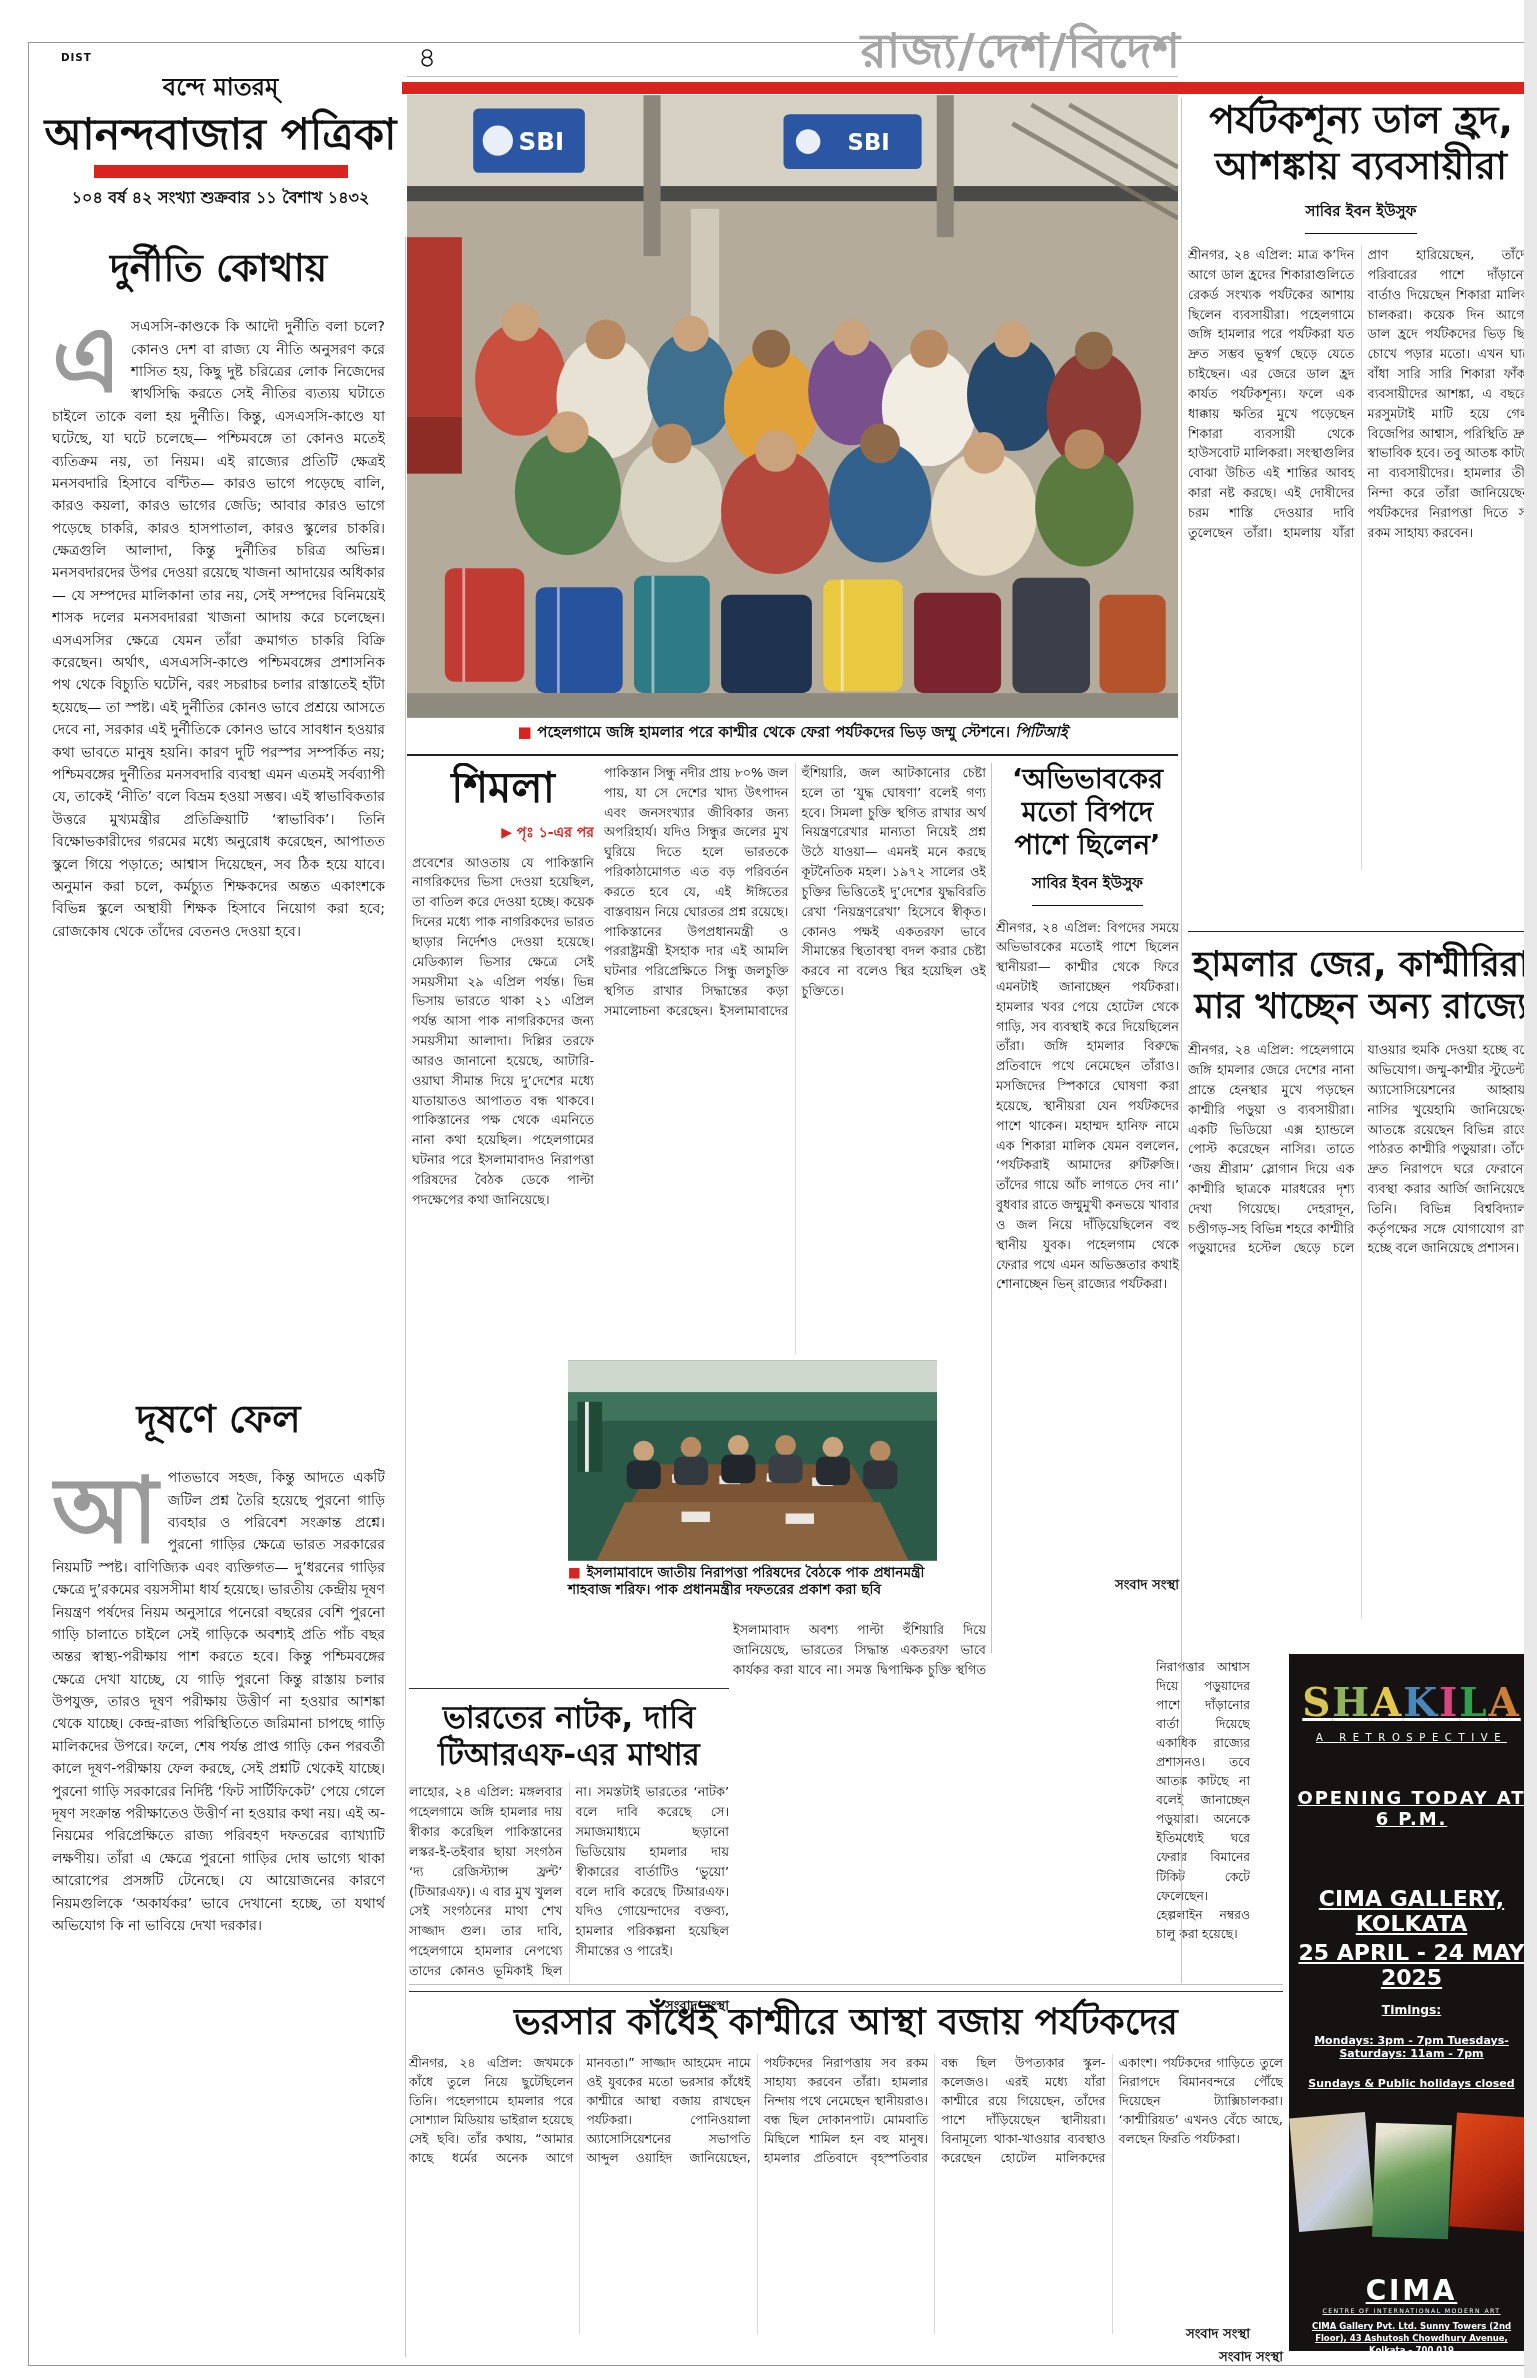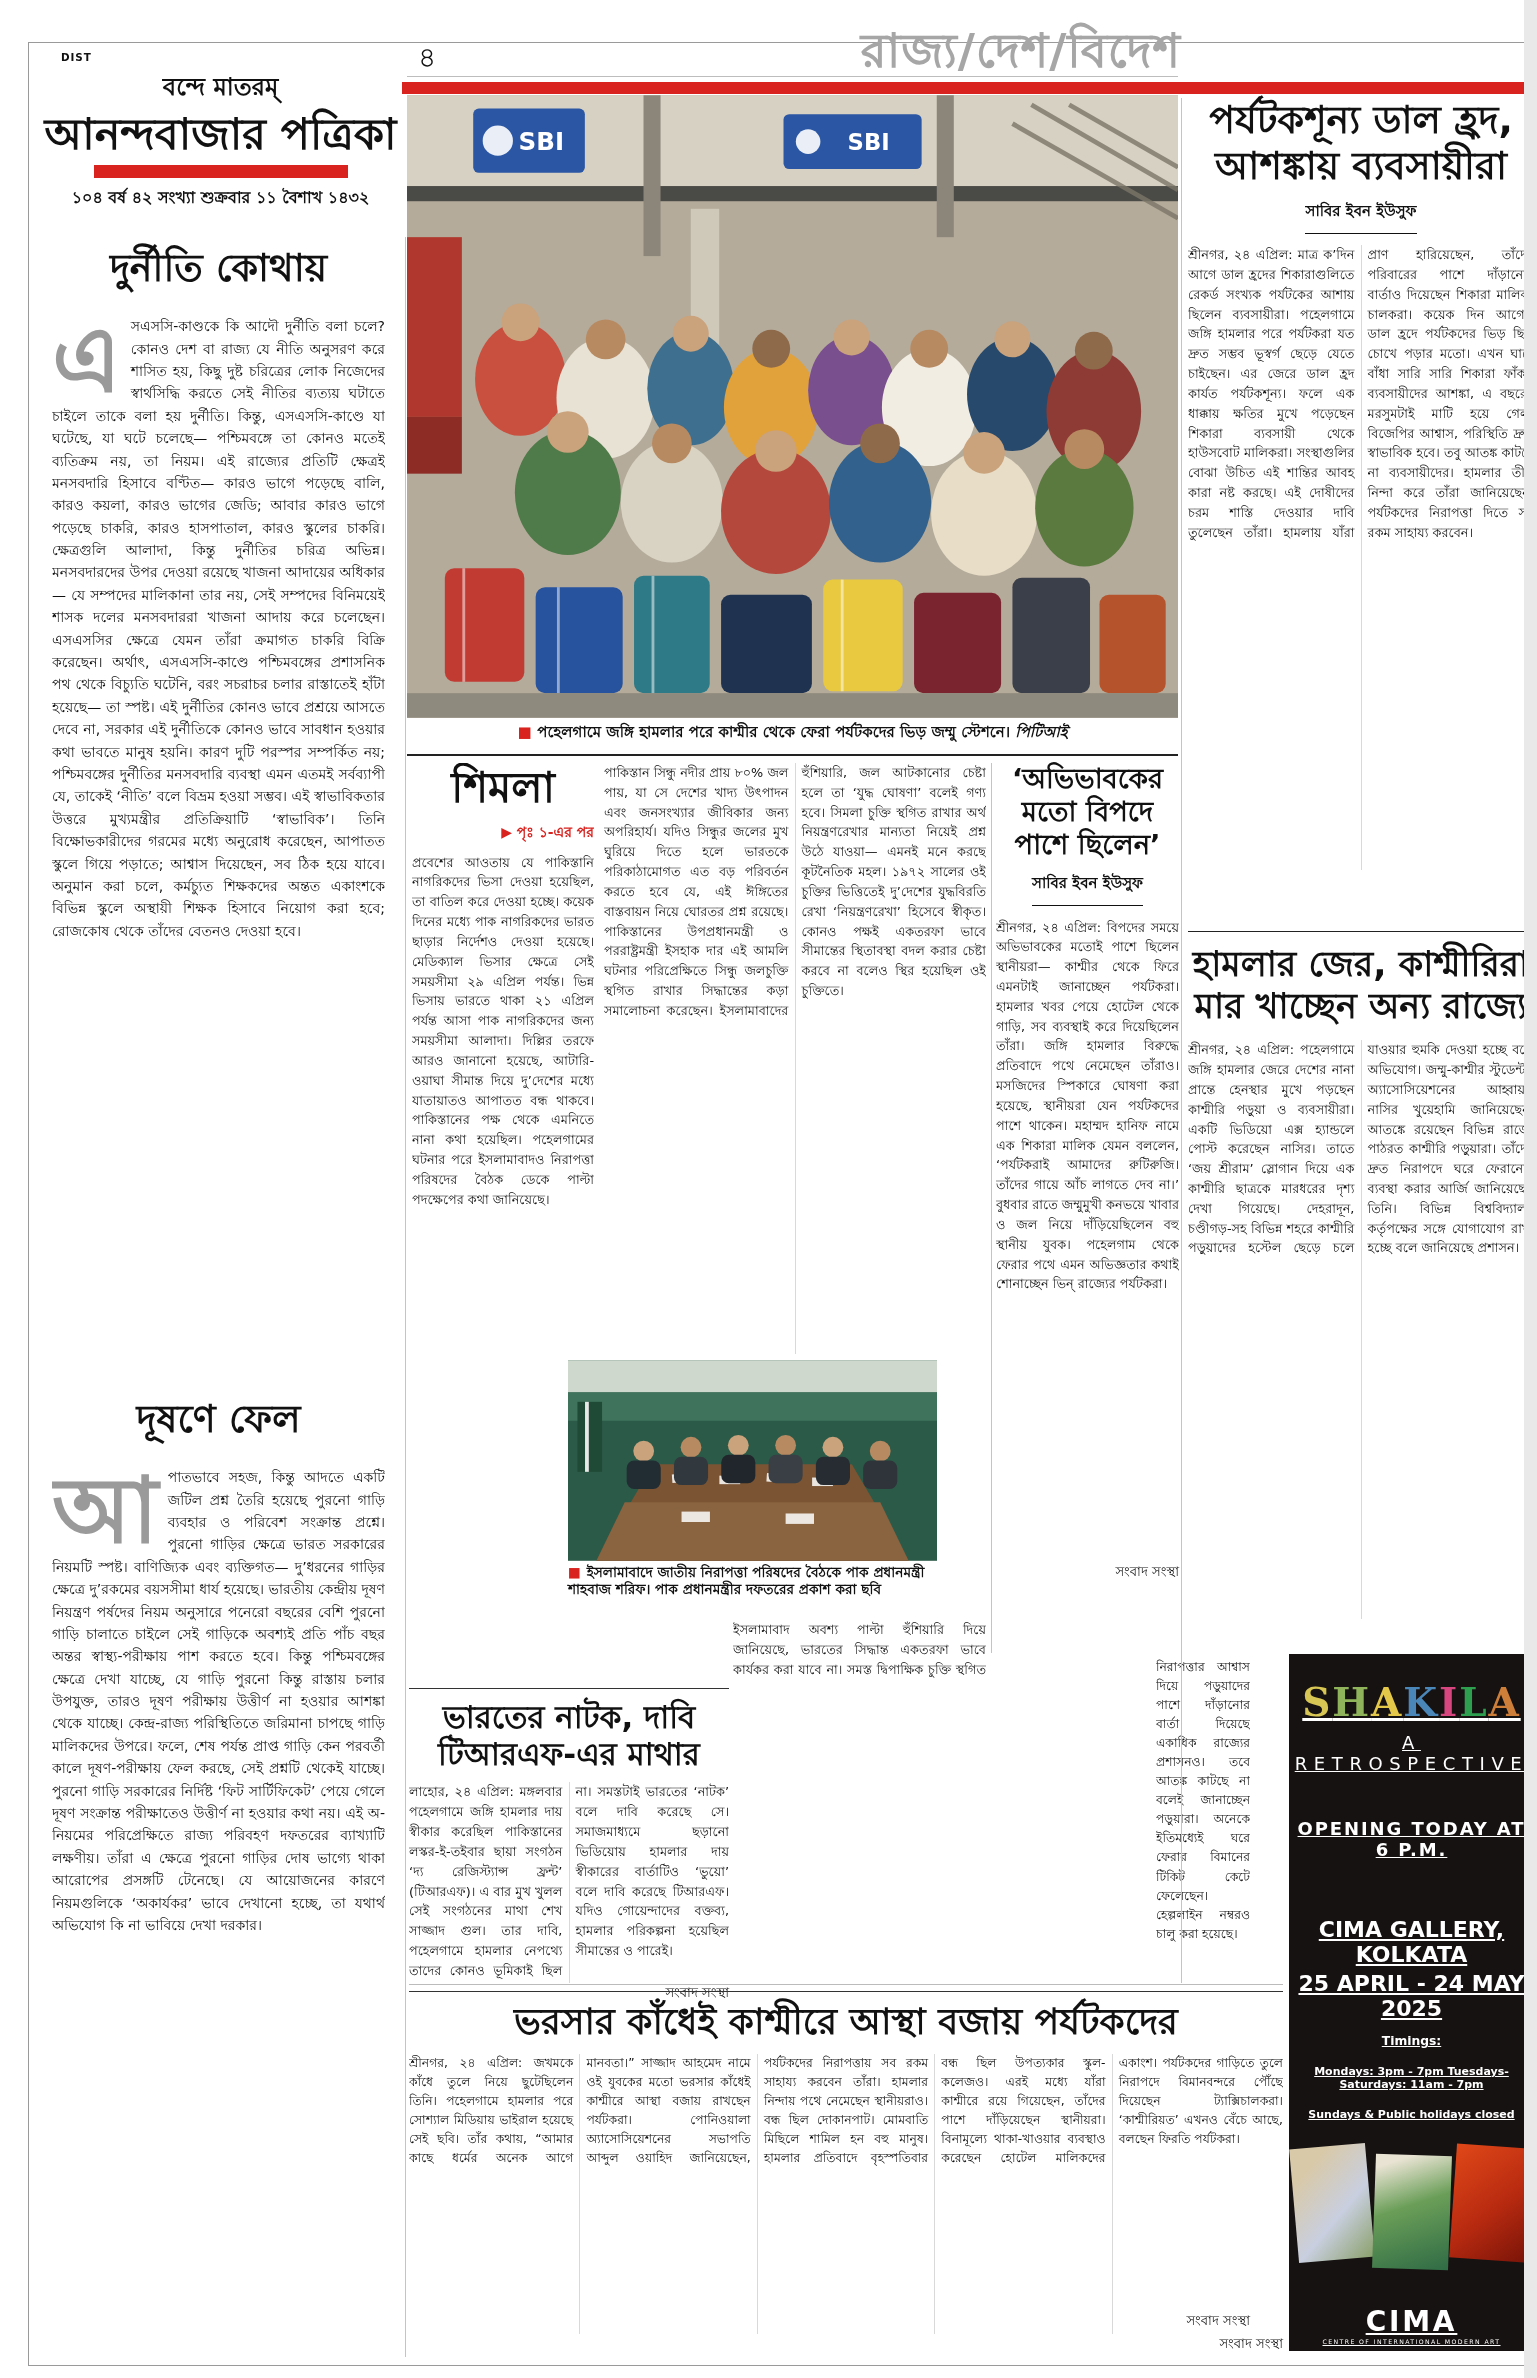--- a/index.html
+++ b/index.html
@@ -35,27 +35,27 @@
   .rule-dark{position:absolute;background:#222;}
   .rule-gray{position:absolute;background:#bbb;}
   
   .art-title{font-weight:bold;text-align:center;line-height:1.2;}
   .byline{font-size:15px;font-weight:bold;text-align:center;margin:9.5px auto 11.4px auto;
           display:block;width:max-content;max-width:100%;border-bottom:1.9px solid #111;padding-bottom:9px;}
   .body-txt{font-size:12.8px;line-height:1.55;text-align:justify;overflow:hidden;}
   .cols2{column-count:2;column-gap:13.2px;column-rule:0.9px solid #d9d9d9;}
   .cols5{column-count:5;column-gap:13.2px;column-rule:0.9px solid #d9d9d9;}
   .cont-marker{color:#d8231f;font-size:14px;font-weight:bold;margin:7.6px 0;text-align:right;}
-  .credit{font-size:13.2px;font-weight:normal;text-align:right;margin-top:0;}
+  .credit{font-size:13.2px;font-weight:bold;text-align:right;margin-top:13px;}
   .vrule{position:absolute;width:0.9px;background:#c4c4c4;}
   
   .ad{position:absolute;left:1289px;top:1654px;width:245px;height:697px;background:#171212;
       color:#fff;text-align:center;overflow:hidden;text-decoration:underline;}
   .ad-brand{font-size:39px;font-weight:bold;letter-spacing:1.9px;margin-top:24.6px;font-family:"DejaVu Serif","Liberation Serif",serif;}
-  .ad-sub{font-size:18px;letter-spacing:6.6px;margin-top:7.6px;}
+  .ad-sub{font-size:10px;letter-spacing:6.6px;margin-top:7.6px;}
   .ad-open{font-size:18px;font-weight:bold;letter-spacing:1.9px;margin-top:44px;}
   .ad-gallery{font-size:22px;font-weight:bold;margin-top:57px;}
   .ad-dates{font-size:22px;font-weight:bold;margin-top:3.8px;}
   .ad-tim-label{font-size:12.3px;font-weight:bold;margin-top:13.2px;}
   .ad-tim{font-size:11px;font-weight:bold;margin-top:17px;}
   .ad-art{display:flex;justify-content:center;gap:3.8px;margin-top:24.6px;height:132px;}
   .ad-art div{width:76px;height:114px;}
   .tile1{background:linear-gradient(135deg,#d8c9a8 20%,#c9cfe0 60%,#8aa06a 100%);transform:rotate(-5deg);}
   .tile2{background:linear-gradient(160deg,#e8e3d2 10%,#6a9e58 45%,#2f6b45 100%);transform:rotate(2deg);margin-top:9.5px;}
   .tile3{background:linear-gradient(140deg,#e04818 0%,#b82a10 55%,#7a1408 100%);transform:rotate(4deg);}

